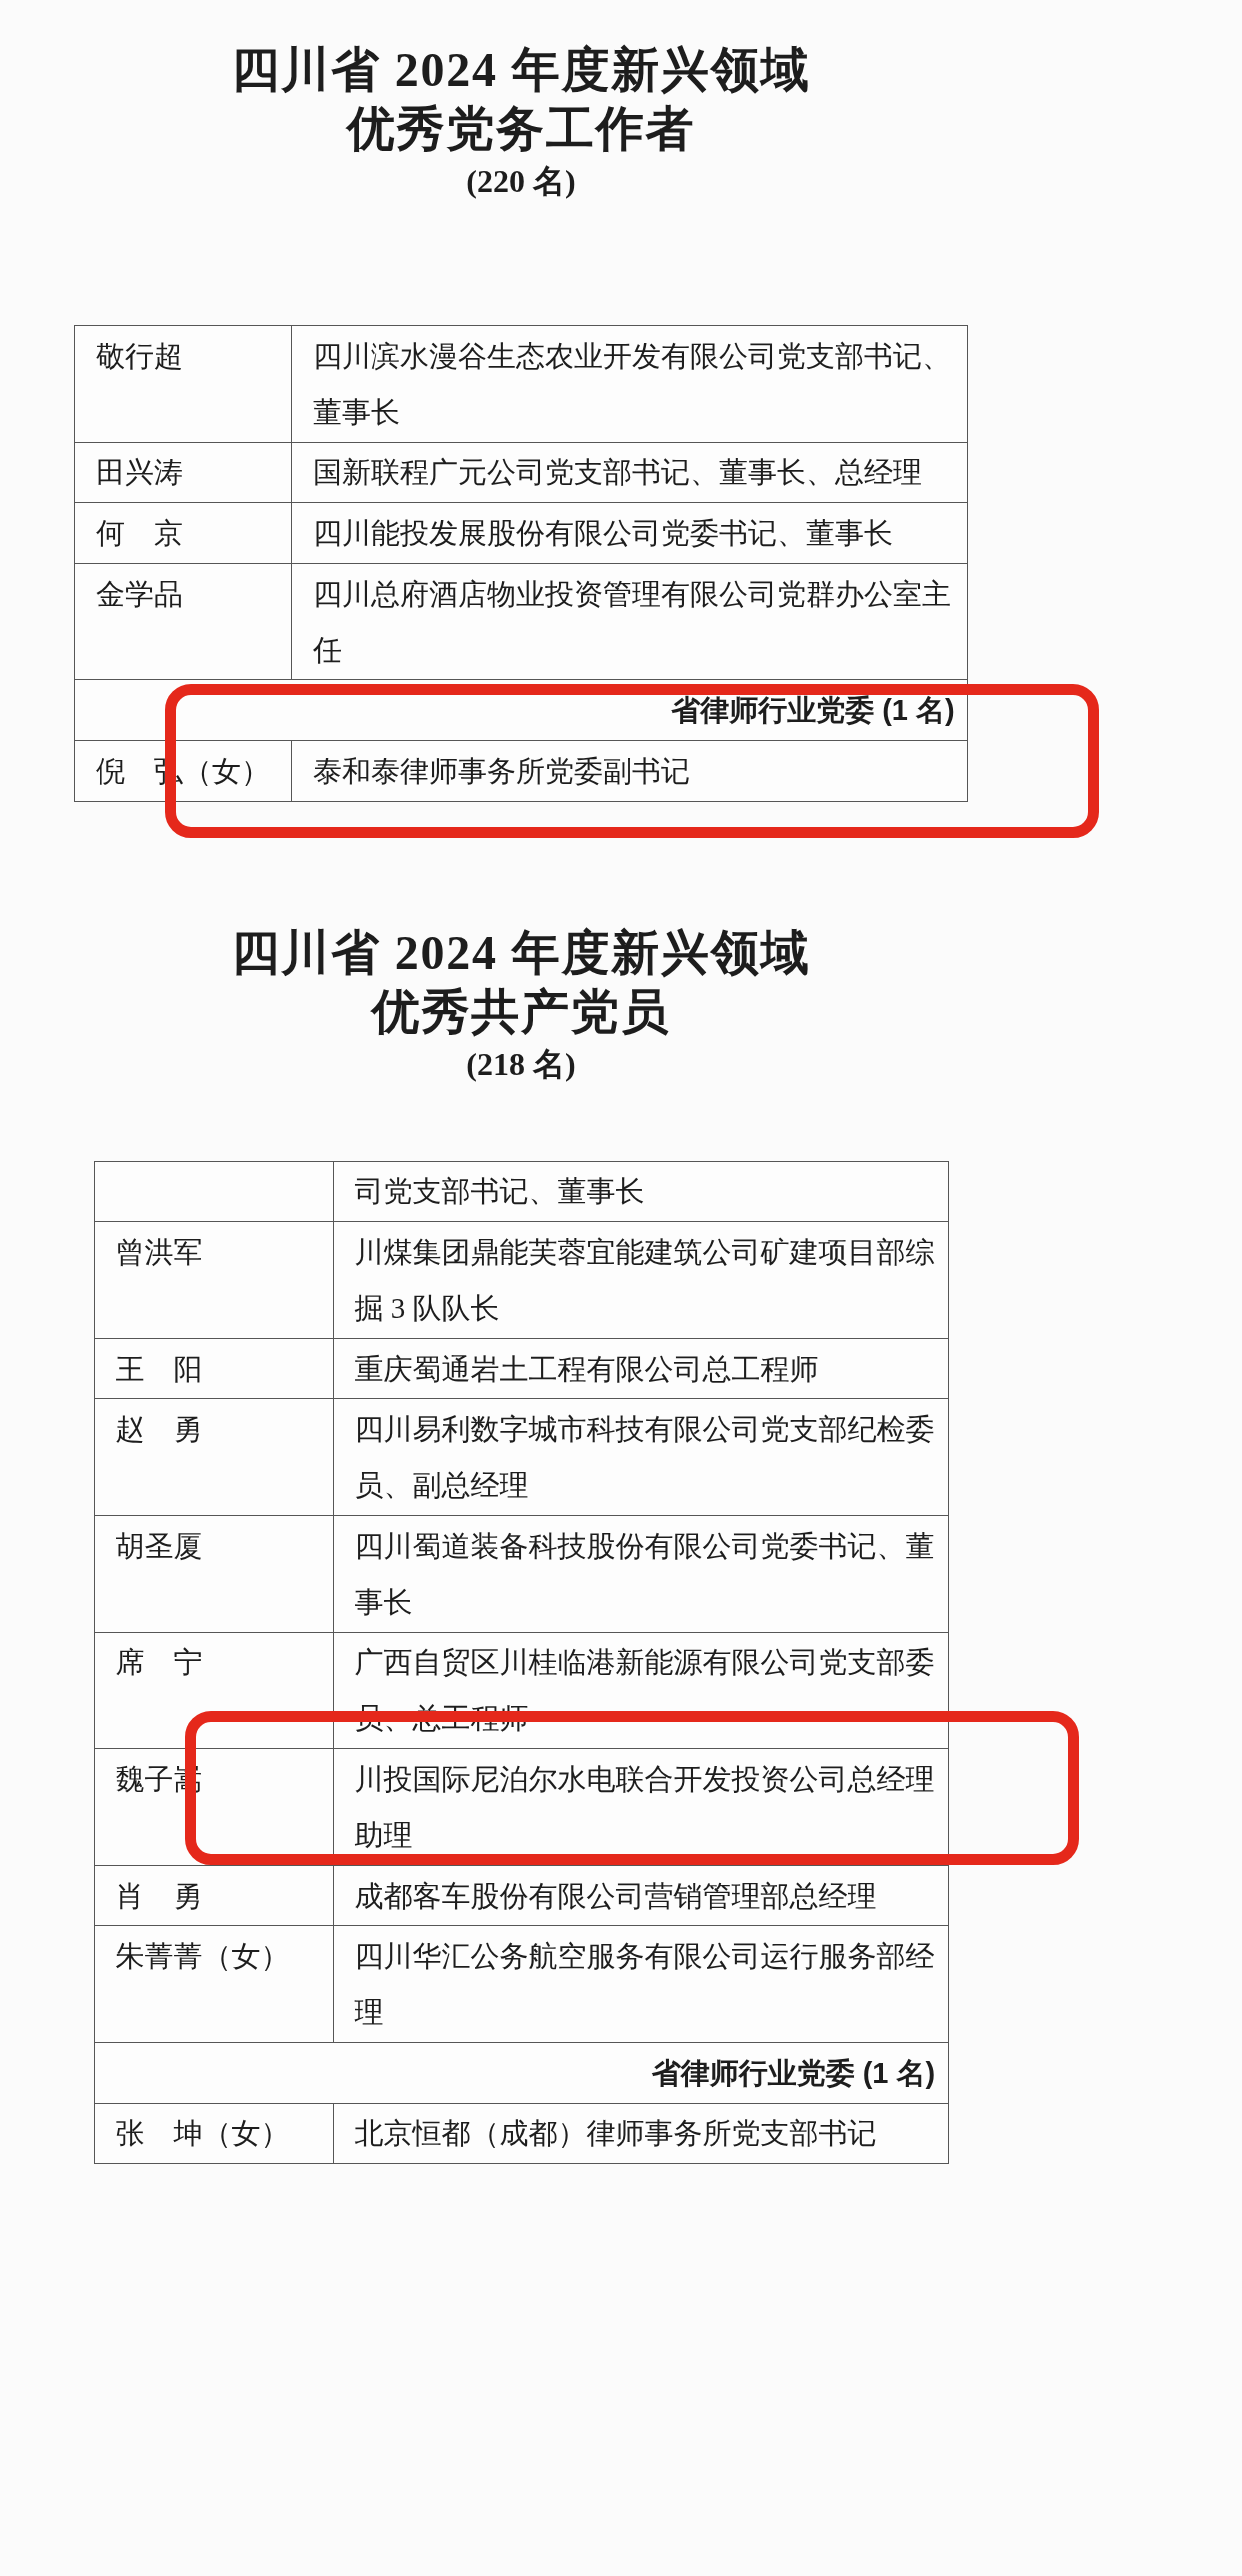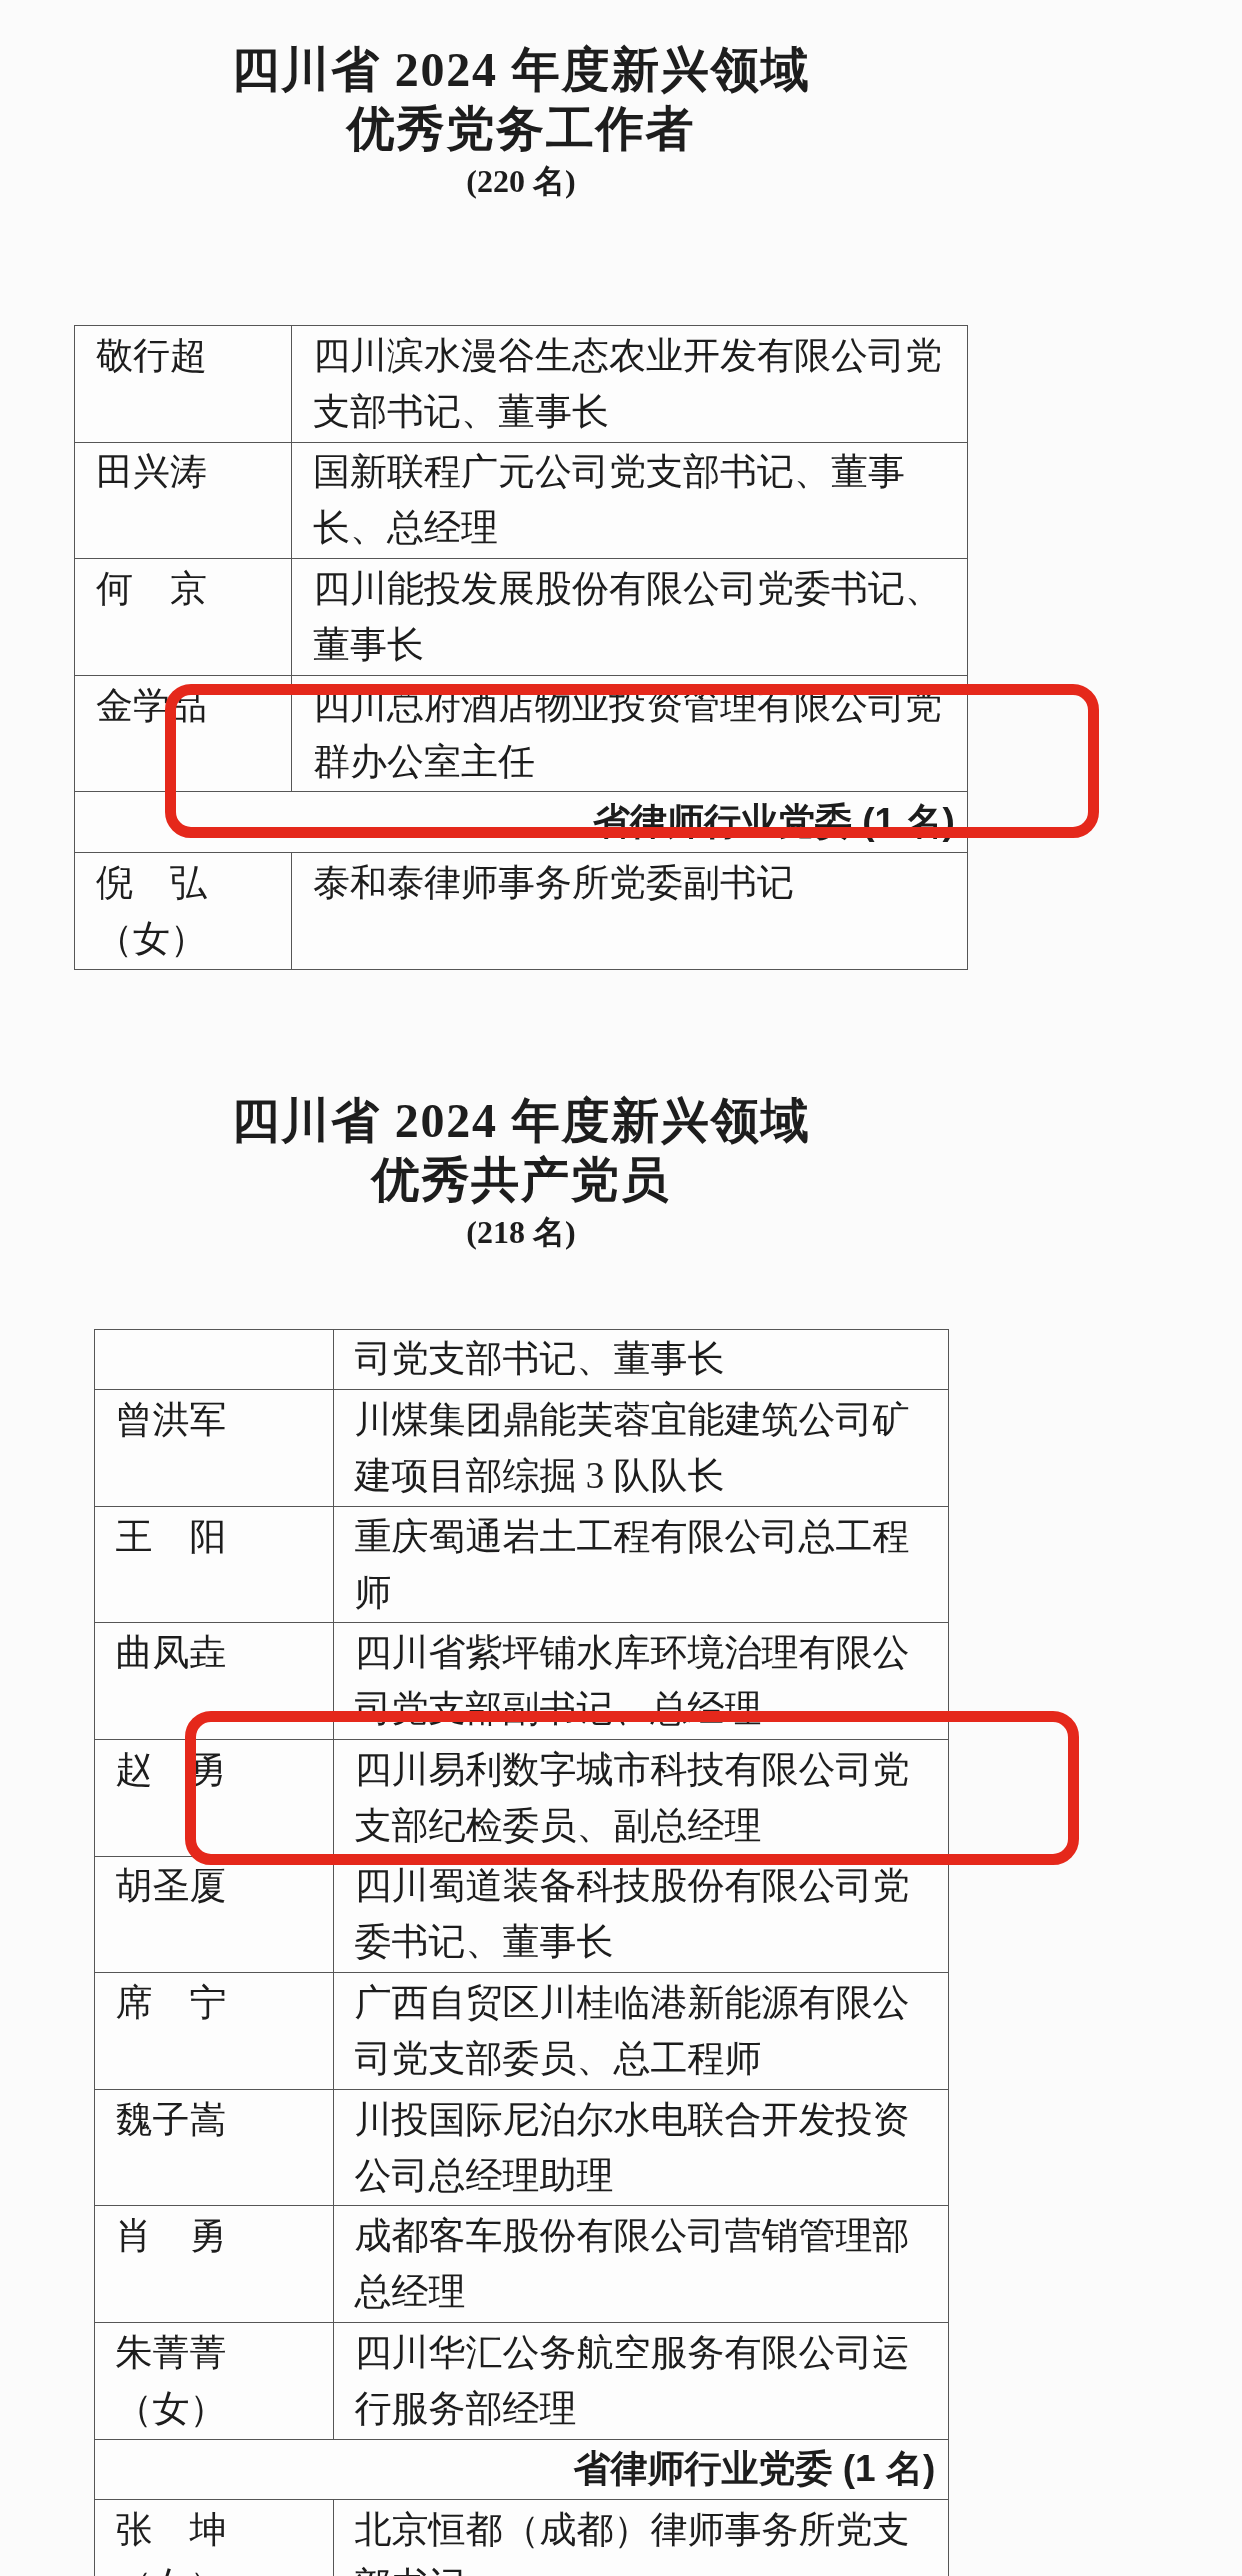--- a/index.html
+++ b/index.html
@@ -42,21 +42,21 @@
     border-collapse: collapse;
     table-layout: fixed;
     background: #fdfdfd;
   }
   .s1 table.doc-table { width: 894px; margin-top: 121px; }
   .s2 table.doc-table { width: 855px;  margin-top: 74px; }
   .s1 col.name-col { width: 217px; }
   .s2 col.name-col { width: 239px; }
   table.doc-table td {
     border: 1.8px solid #565656;
-    font-size: 37px;
+    font-size: 29px;
     line-height: 56px;
     padding: 1.8px 12.3px 1.8px 21px;
     vertical-align: top;
     word-break: break-all;
   }
   td.name-cell { padding-left: 24px; }
   td.cat-cell {
     font-family: "Liberation Sans", "DejaVu Sans", sans-serif;
     font-weight: 700;
     font-size: 32px;
@@ -133,24 +133,20 @@
           </tr>
           <tr>
             <td class="name-cell">曾洪军</td>
             <td class="desc-cell">川煤集团鼎能芙蓉宜能建筑公司矿建项目部综掘 3 队队长</td>
           </tr>
           <tr>
             <td class="name-cell">王　阳</td>
             <td class="desc-cell">重庆蜀通岩土工程有限公司总工程师</td>
           </tr>
           <tr>
-            <td class="name-cell">曲凤垚</td>
-            <td class="desc-cell">四川省紫坪铺水库环境治理有限公司党支部副书记、总经理</td>
-          </tr>
-          <tr>
             <td class="name-cell">赵　勇</td>
             <td class="desc-cell">四川易利数字城市科技有限公司党支部纪检委员、副总经理</td>
           </tr>
           <tr>
             <td class="name-cell">胡圣厦</td>
             <td class="desc-cell">四川蜀道装备科技股份有限公司党委书记、董事长</td>
           </tr>
           <tr>
             <td class="name-cell">席　宁</td>
             <td class="desc-cell">广西自贸区川桂临港新能源有限公司党支部委员、总工程师</td>

